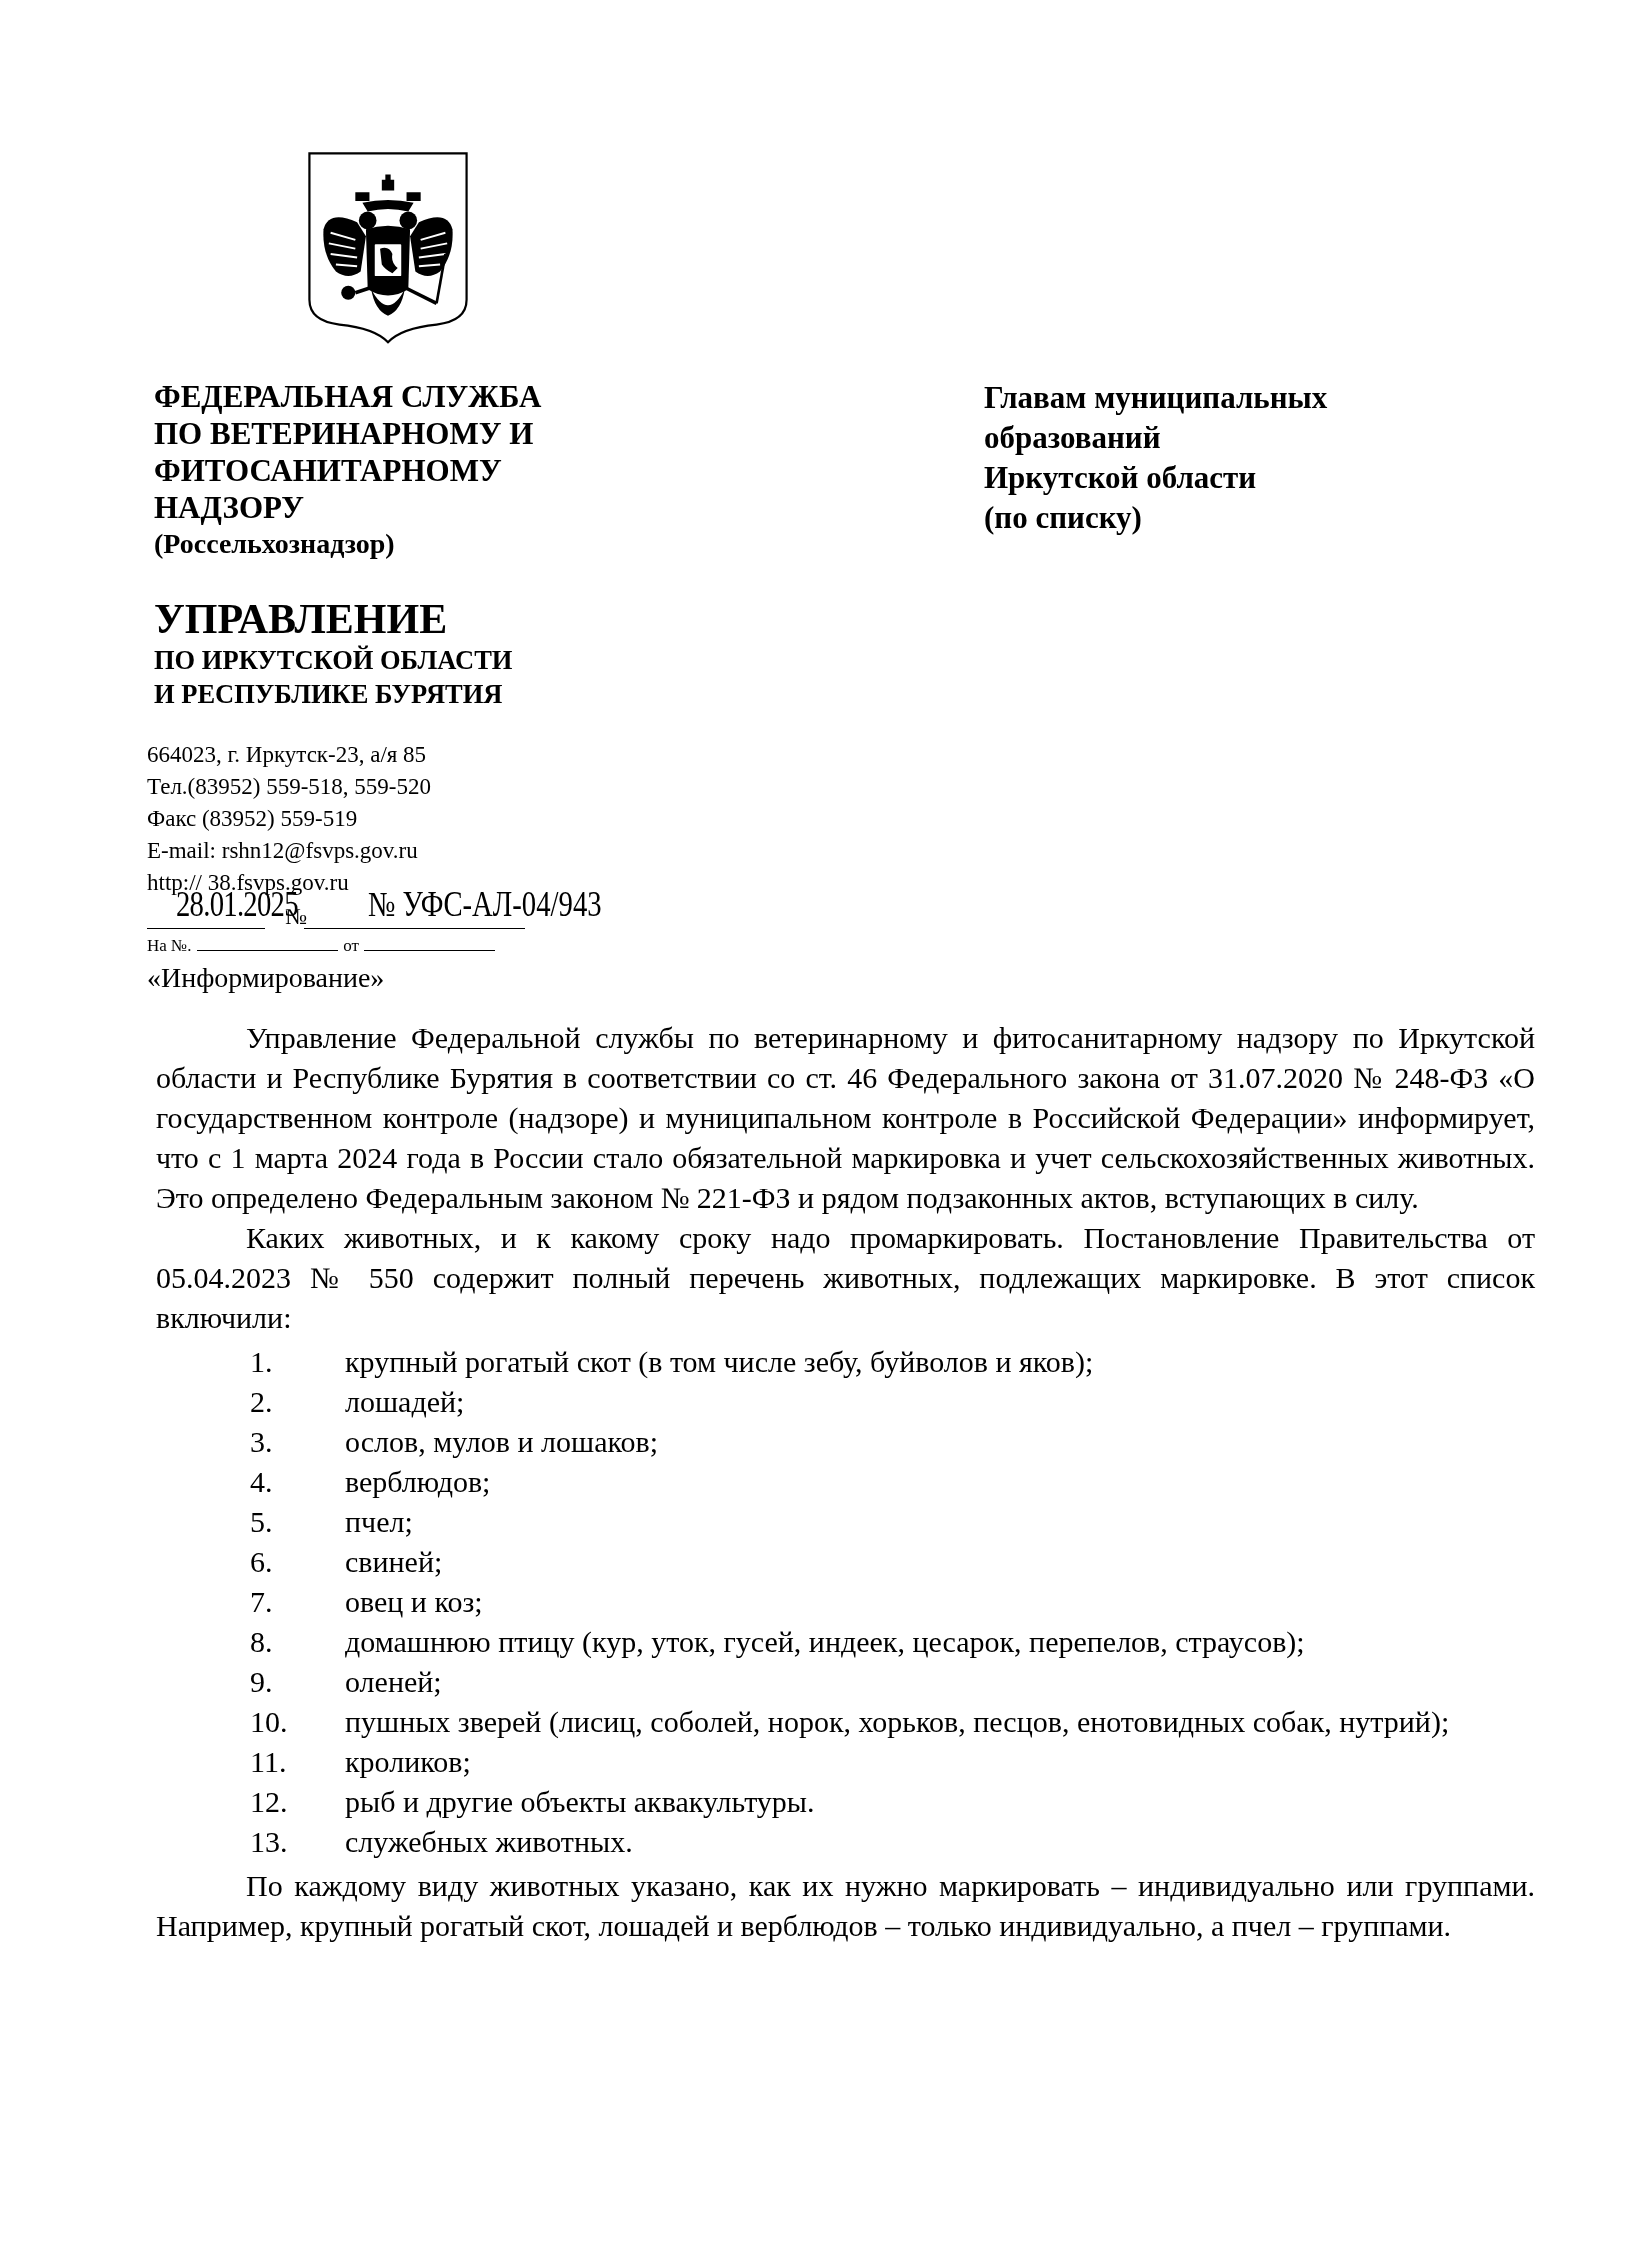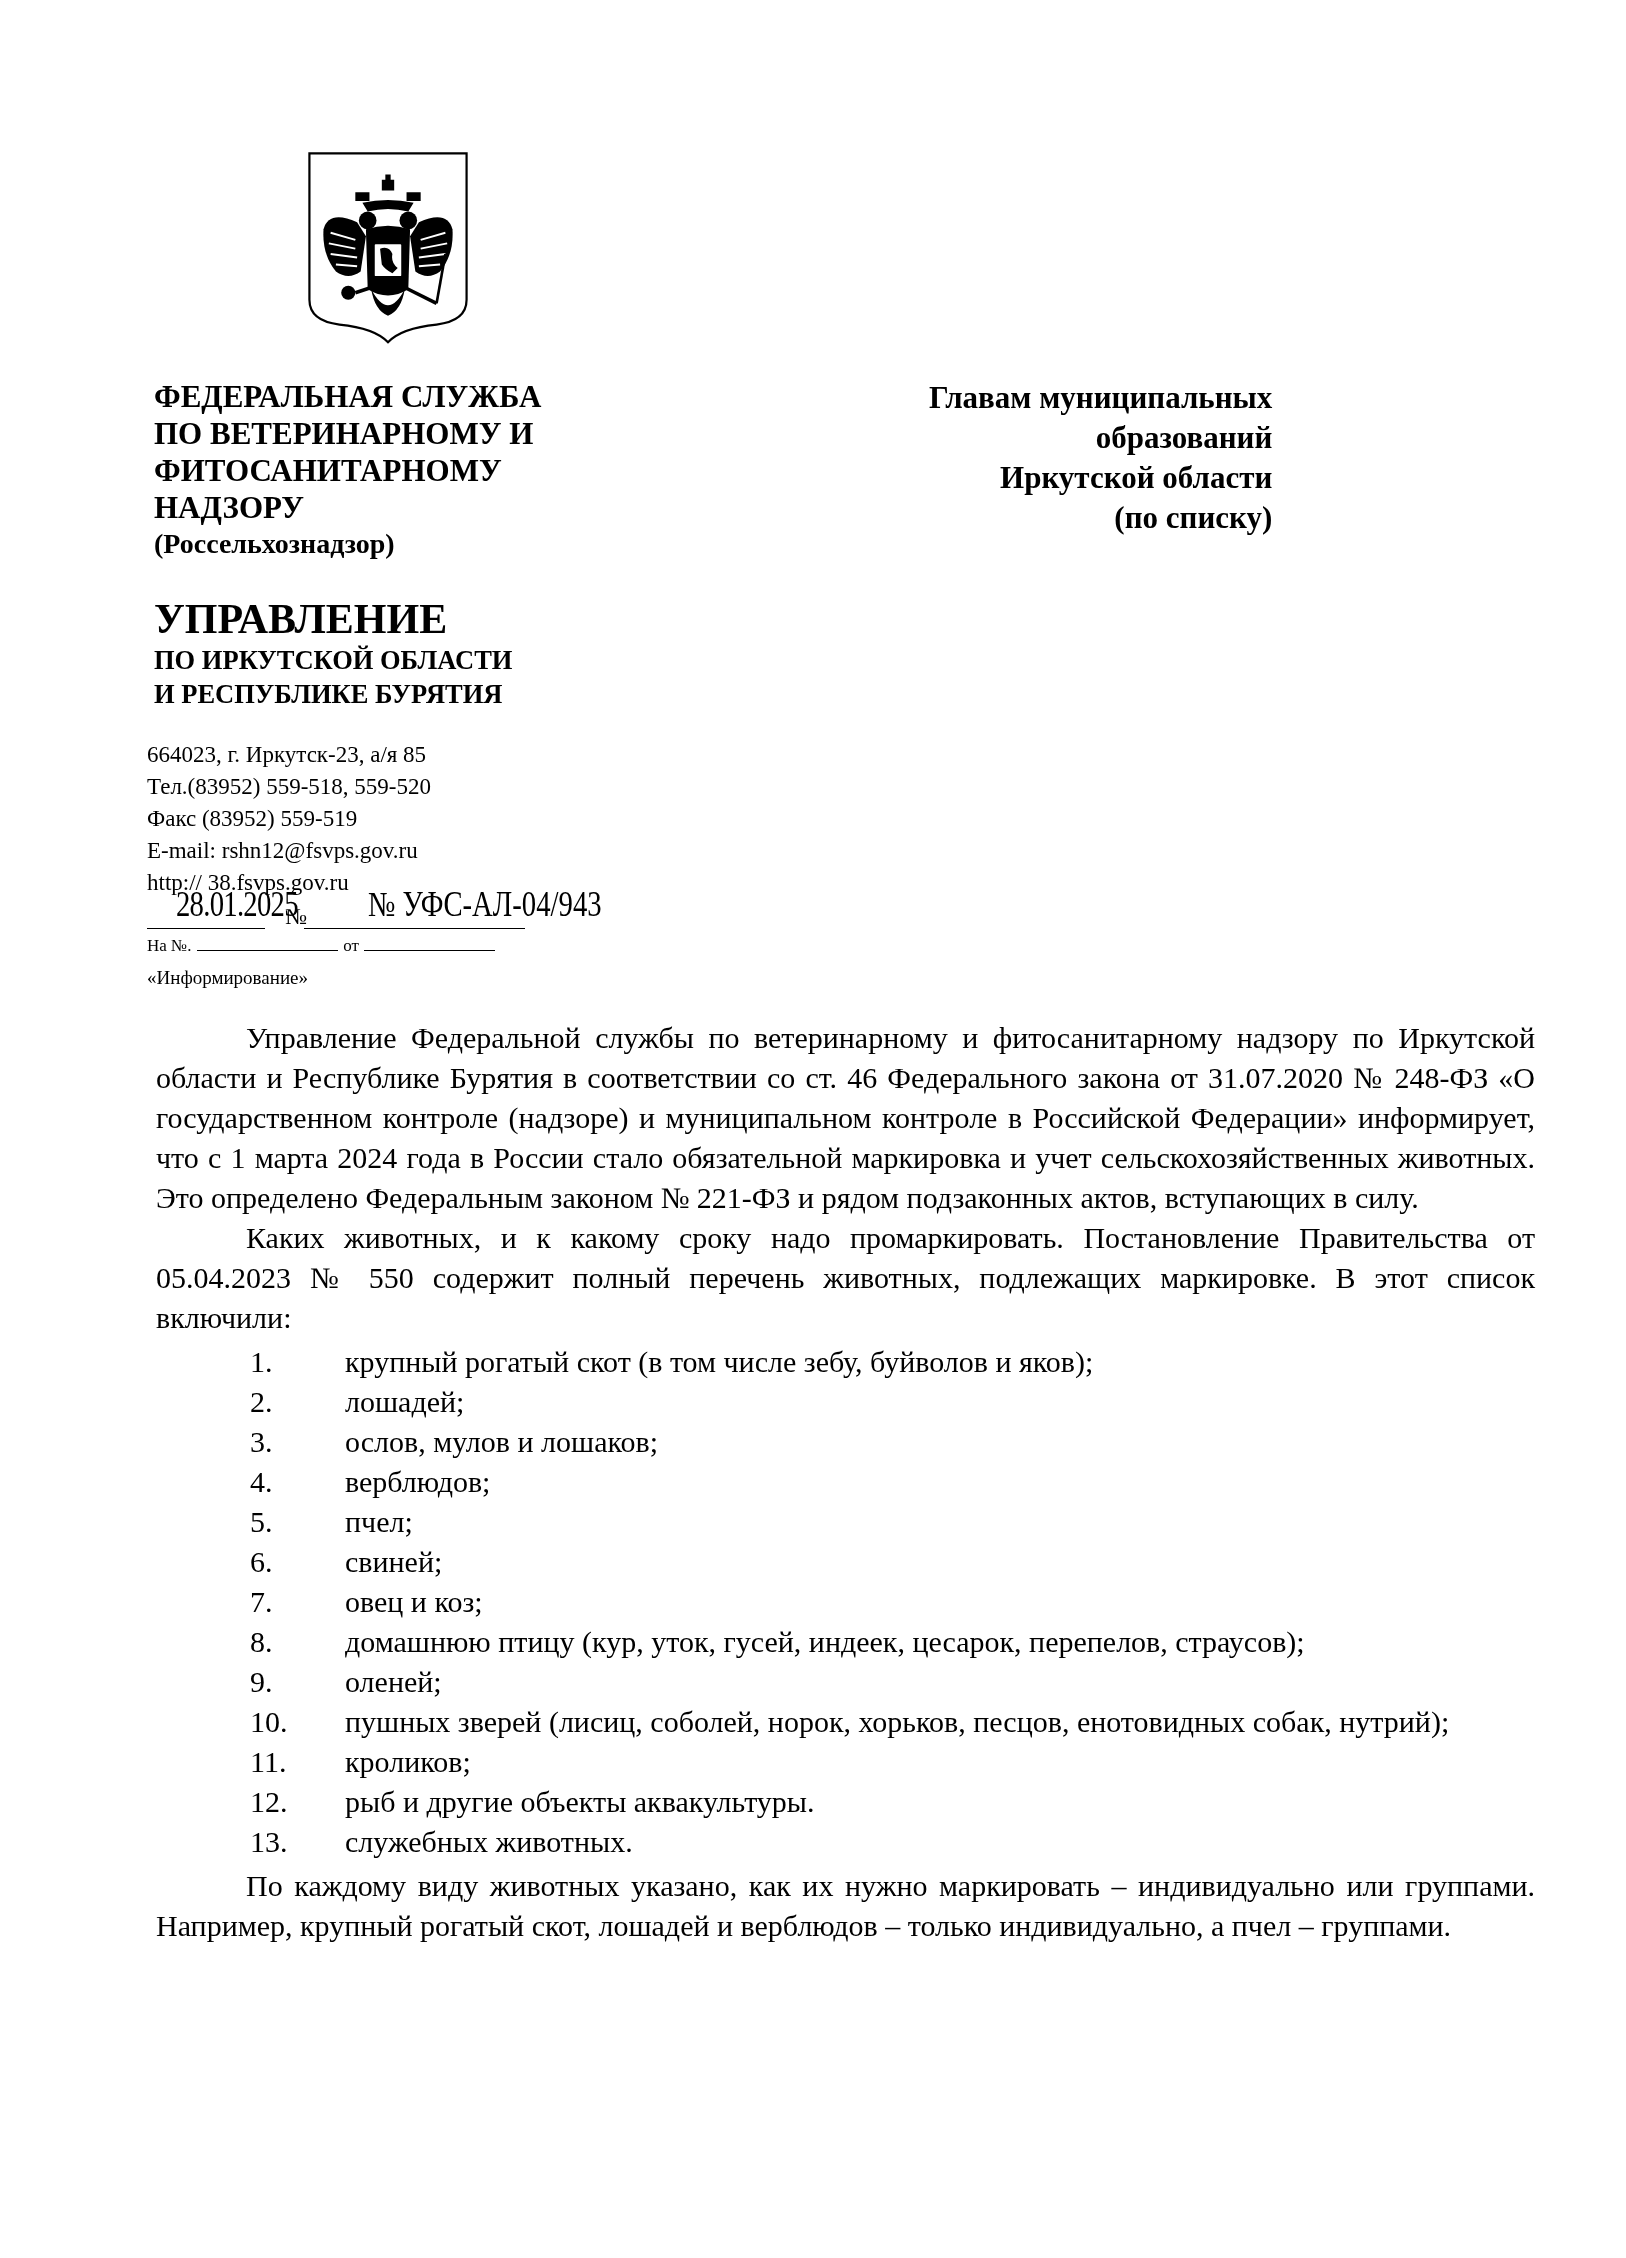--- a/index.html
+++ b/index.html
@@ -22,23 +22,23 @@
     }
     .reg-row { position: absolute; left: 147px; top: 885px; width: 494px; height: 44px; }
     .reg-date { position: absolute; left: 29px; top: 0px; font-size: 35px; transform: scaleX(0.82); transform-origin: left top; letter-spacing: -0.9px; }
     .reg-num-sign { position: absolute; left: 138px; top: 19.4px; font-size: 23px; }
     .reg-number { position: absolute; left: 221px; top: 0px; font-size: 35px; transform: scaleX(0.82); transform-origin: left top; white-space: nowrap; }
     .line1 { position: absolute; left: 0; top: 43px; width: 118px; border-bottom: 0.9px solid #000; }
     .line2 { position: absolute; left: 157px; top: 43px; width: 221px; border-bottom: 0.9px solid #000; }
     .ref-row { position: absolute; left: 147px; top: 930px; font-size: 17px; line-height: 32px; white-space: nowrap; }
     .ref-blank { display: inline-block; width: 141px; border-bottom: 0.9px solid #000; height: 19.4px; vertical-align: baseline; margin: 0 5.3px; }
     .ref-blank2 { display: inline-block; width: 131px; border-bottom: 0.9px solid #000; height: 19.4px; vertical-align: baseline; margin-left: 5.3px; }
-    .subject { position: absolute; left: 147px; top: 962px; font-size: 19px; line-height: 32px; }
+    .subject { position: absolute; left: 147px; top: 962px; font-size: 28px; line-height: 32px; }
     .addressee {
-      position: absolute; left: 929px; top: 378px; font-weight: bold; font-size: 31px; line-height: 40px; text-align: right;
+      position: absolute; left: 984px; top: 378px; font-weight: bold; font-size: 31px; line-height: 40px;
     }
     .body-text {
       position: absolute; left: 156px; top: 1018px; width: 1379px; font-size: 30px; line-height: 40px;
       text-align: justify;
     }
     .body-text p { margin: 0; text-indent: 90px; }
     .list { margin: 4px; padding: 0; list-style: none; }
     .list li { position: relative; padding-left: 0; text-indent: 0; }
     .list .num { display: inline-block; width: 95px; margin-left: 90px; }
     .list li.wrap { text-indent: 0; }

